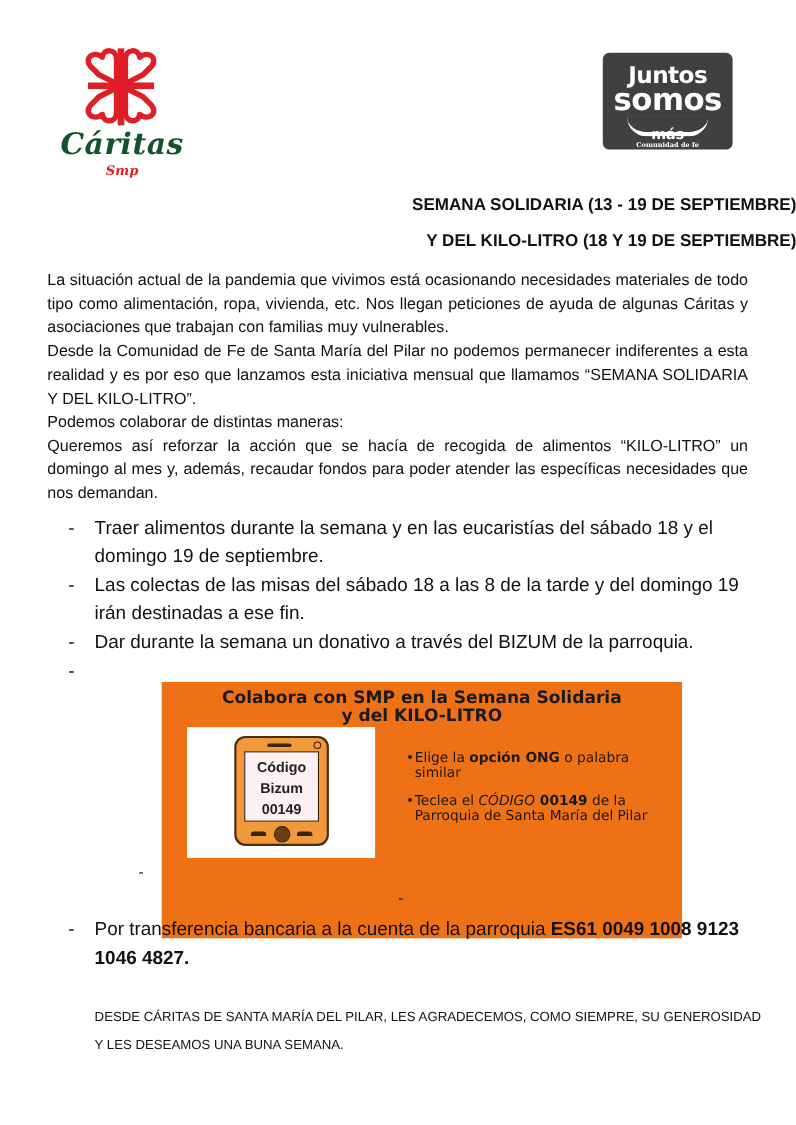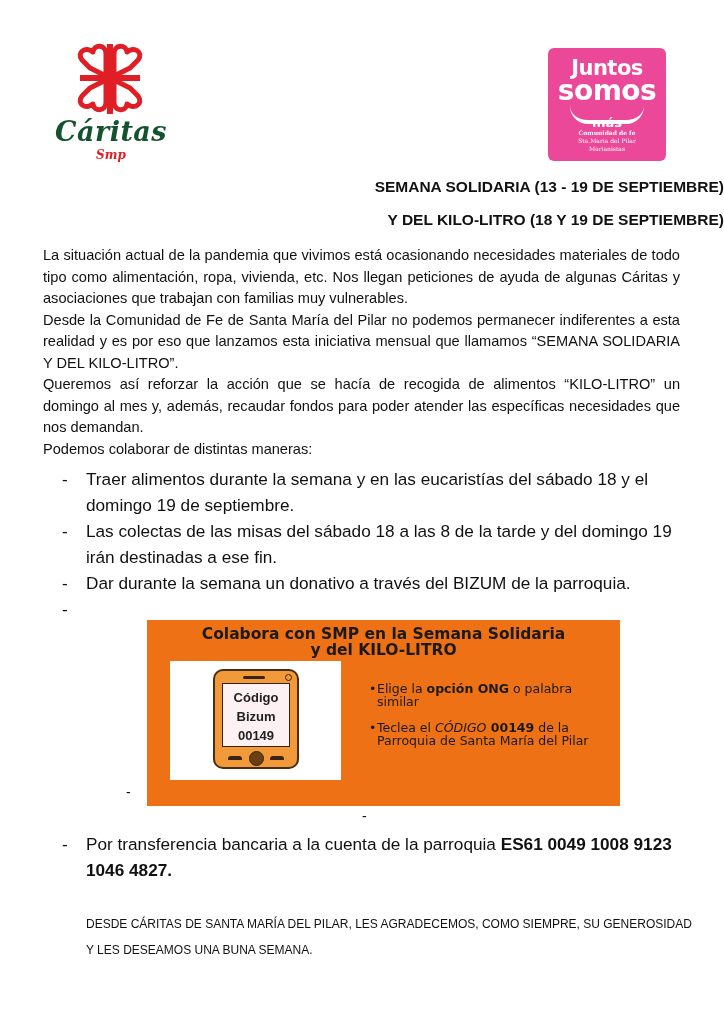--- a/index.html
+++ b/index.html
@@ -9,21 +9,21 @@
 
   
   #caritas-logo { left: 40px; top: 38px; width: 140px; height: 130px; }
   #caritas-logo .word { position: absolute; left: 4px; top: 78px; width: 134px; text-align: center;
      font-family: "DejaVu Serif", serif; font-style: italic; font-weight: bold; font-size: 27px;
      color: #14532d; letter-spacing: 0.5px; }
   #caritas-logo .sub { position: absolute; left: 4px; top: 110px; width: 134px; text-align: center;
      font-family: "DejaVu Serif", serif; font-style: italic; font-weight: bold; font-size: 12px; color: #e01e25; }
 
   
-  #juntos-logo { left: 548px; top: 48px; width: 118px; height: 113px; background: #ec4899;
+  #juntos-logo { left: 548px; top: 48px; width: 118px; height: 88px; background: #404040;
      border-radius: 6px; color: #fff; text-align: center; }
   #juntos-logo .big { position: absolute; left: 0; width: 100%; font-weight: bold; font-family: "DejaVu Sans", sans-serif; line-height: 1; }
   #juntos-logo .l1 { top: 10px; font-size: 21px; letter-spacing: -0.5px; }
   #juntos-logo .l2 { top: 29px; font-size: 28px; letter-spacing: -0.5px; }
   #juntos-logo .l3 { top: 68px; font-size: 13px; }
   #juntos-logo .smile { position: absolute; left: 22px; top: 58px; width: 74px; height: 14px;
      border-bottom: 4px solid #fff; border-radius: 0 0 40px 40px; }
   #juntos-logo .sm { position: absolute; left: 0; width: 100%; font-size: 6px; line-height: 1; font-family: "DejaVu Serif", serif; }
   #juntos-logo .s1 { top: 82px; font-weight: bold; }
   #juntos-logo .s2 { top: 90px; }
@@ -34,21 +34,21 @@
   #title2 { top: 211px; }
 
   .para { left: 43px; width: 637px; font-size: 14.6px; line-height: 21.5px; text-align: justify; }
   #intro { top: 245px; }
   #intro p { margin: 0; }
 
   .list { left: 62px; width: 622px; font-size: 17.2px; line-height: 26px; }
   .li { position: relative; padding-left: 24px; }
   .li .dash { position: absolute; left: 0; top: 0; }
 
-  #banner { left: 147px; top: 620px; width: 473px; height: 186px; background: #ee7116; }
+  #banner { left: 147px; top: 620px; width: 473px; height: 233px; background: #ee7116; }
   #banner .bt { position: absolute; left: 0; width: 100%; text-align: center;
      font-family: "DejaVu Sans", sans-serif; font-weight: bold; font-size: 15.5px; color: #1a1a1a; line-height: 1; }
   #banner .bt1 { top: 7px; }
   #banner .bt2 { top: 23px; }
   #phonebox { position: absolute; left: 23px; top: 41px; width: 171px; height: 119px; background: #fff; }
   #phone { position: absolute; left: 43px; top: 8px; width: 86px; height: 100px; background: #f29a3a;
      border: 2px solid #4a2e12; border-radius: 10px; box-sizing: border-box; }
   #phone .speaker { position: absolute; left: 28px; top: 5px; width: 22px; height: 3px; background: #3a2410; border-radius: 2px; }
   #phone .cam { position: absolute; left: 70px; top: 3px; width: 5px; height: 5px; border: 1.5px solid #3a2410; border-radius: 50%; }
   #phone .screen { position: absolute; left: 7px; top: 12px; width: 68px; height: 64px; background: #fdf1f4;
@@ -98,22 +98,22 @@
   <div class="sm s2">Sta.Maria del Pilar</div>
   <div class="sm s3">Marianistas</div>
 </div>
 
 <div id="title1" class="abs title">SEMANA SOLIDARIA (13 - 19 DE SEPTIEMBRE)</div>
 <div id="title2" class="abs title">Y DEL KILO-LITRO (18 Y 19 DE SEPTIEMBRE)</div>
 
 <div id="intro" class="abs para">
   <p>La situación actual de la pandemia que vivimos está ocasionando necesidades materiales de todo tipo como alimentación, ropa, vivienda, etc. Nos llegan peticiones de ayuda de algunas Cáritas y asociaciones que trabajan con familias muy vulnerables.</p>
   <p>Desde la Comunidad de Fe de Santa María del Pilar no podemos permanecer indiferentes a esta realidad y es por eso que lanzamos esta iniciativa mensual que llamamos “SEMANA SOLIDARIA Y DEL KILO-LITRO”.</p>
+  <p>Podemos colaborar de distintas maneras:</p>
   <p>Queremos así reforzar la acción que se hacía de recogida de alimentos “KILO-LITRO” un domingo al mes y, además, recaudar fondos para poder atender las específicas necesidades que nos demandan.</p>
-  <p>Podemos colaborar de distintas maneras:</p>
 </div>
 
 <div class="abs list" style="top:466px">
   <div class="li">
     <span class="dash">-</span>
     <span>Traer alimentos durante la semana y en las eucaristías del sábado 18 y el domingo 19 de septiembre.</span>
   </div>
   <div class="li">
     <span class="dash">-</span>
     <span>Las colectas de las misas del sábado 18 a las 8 de la tarde y del domingo 19 irán destinadas a ese fin.</span>

